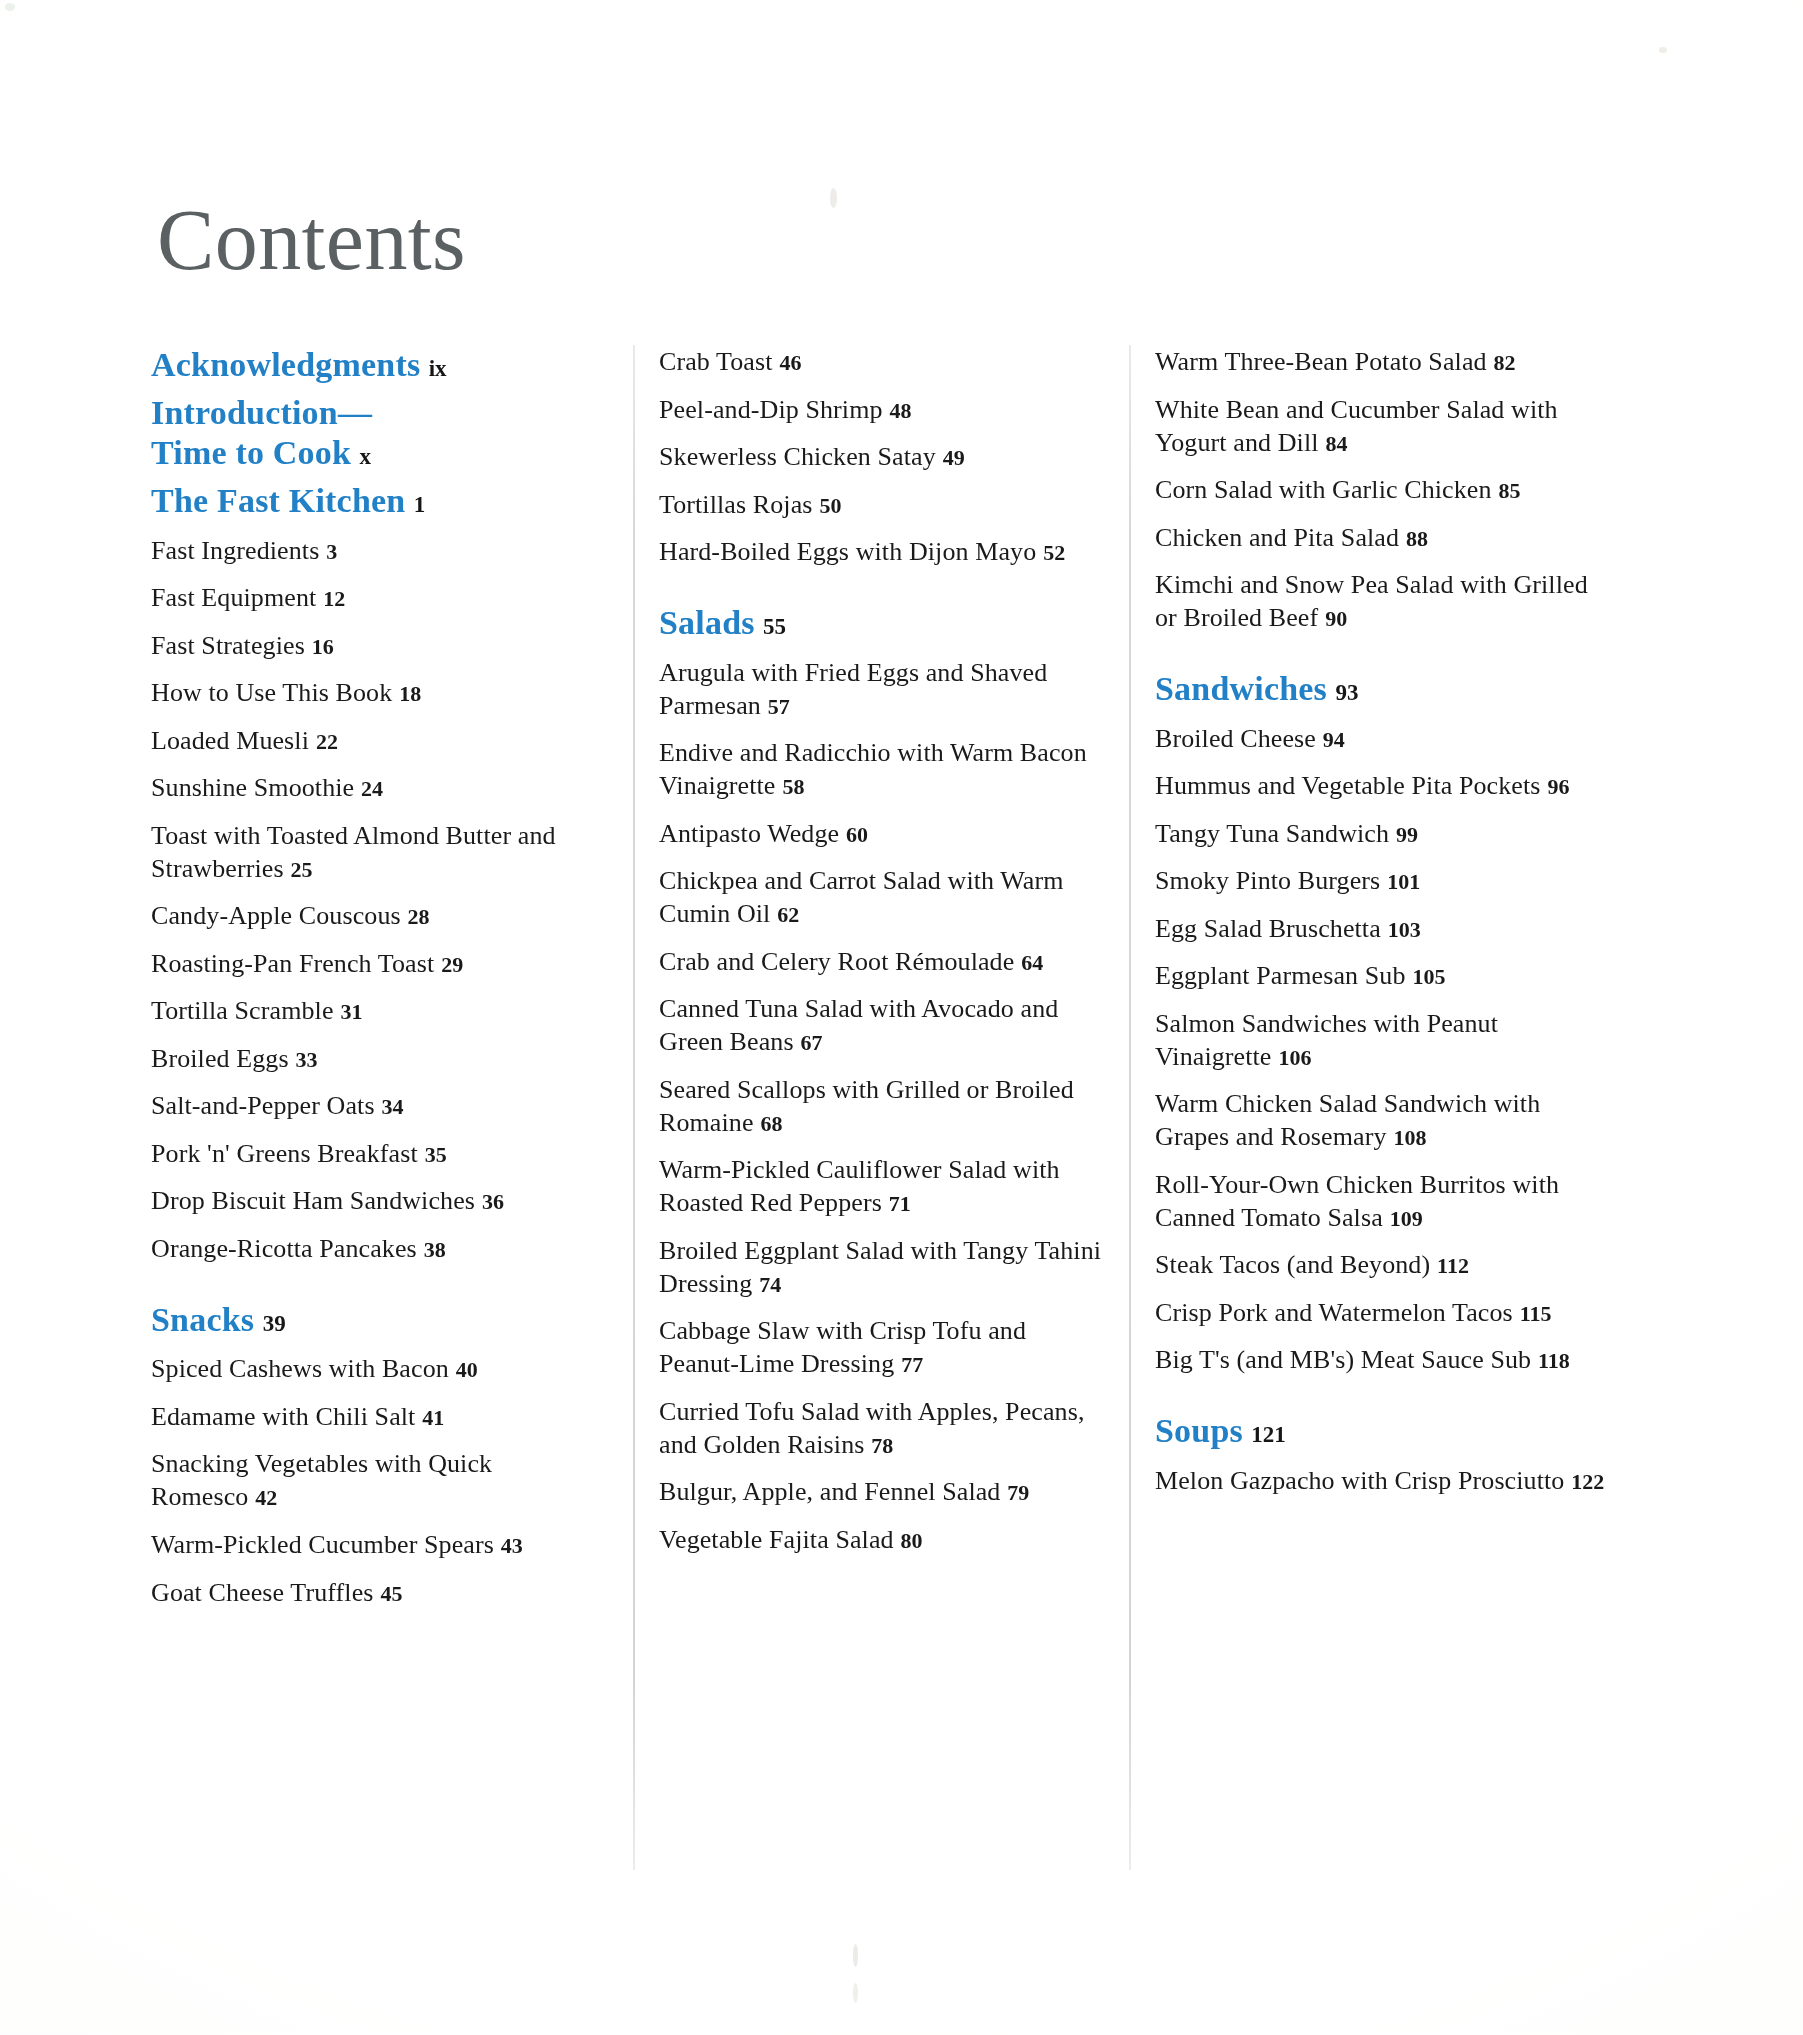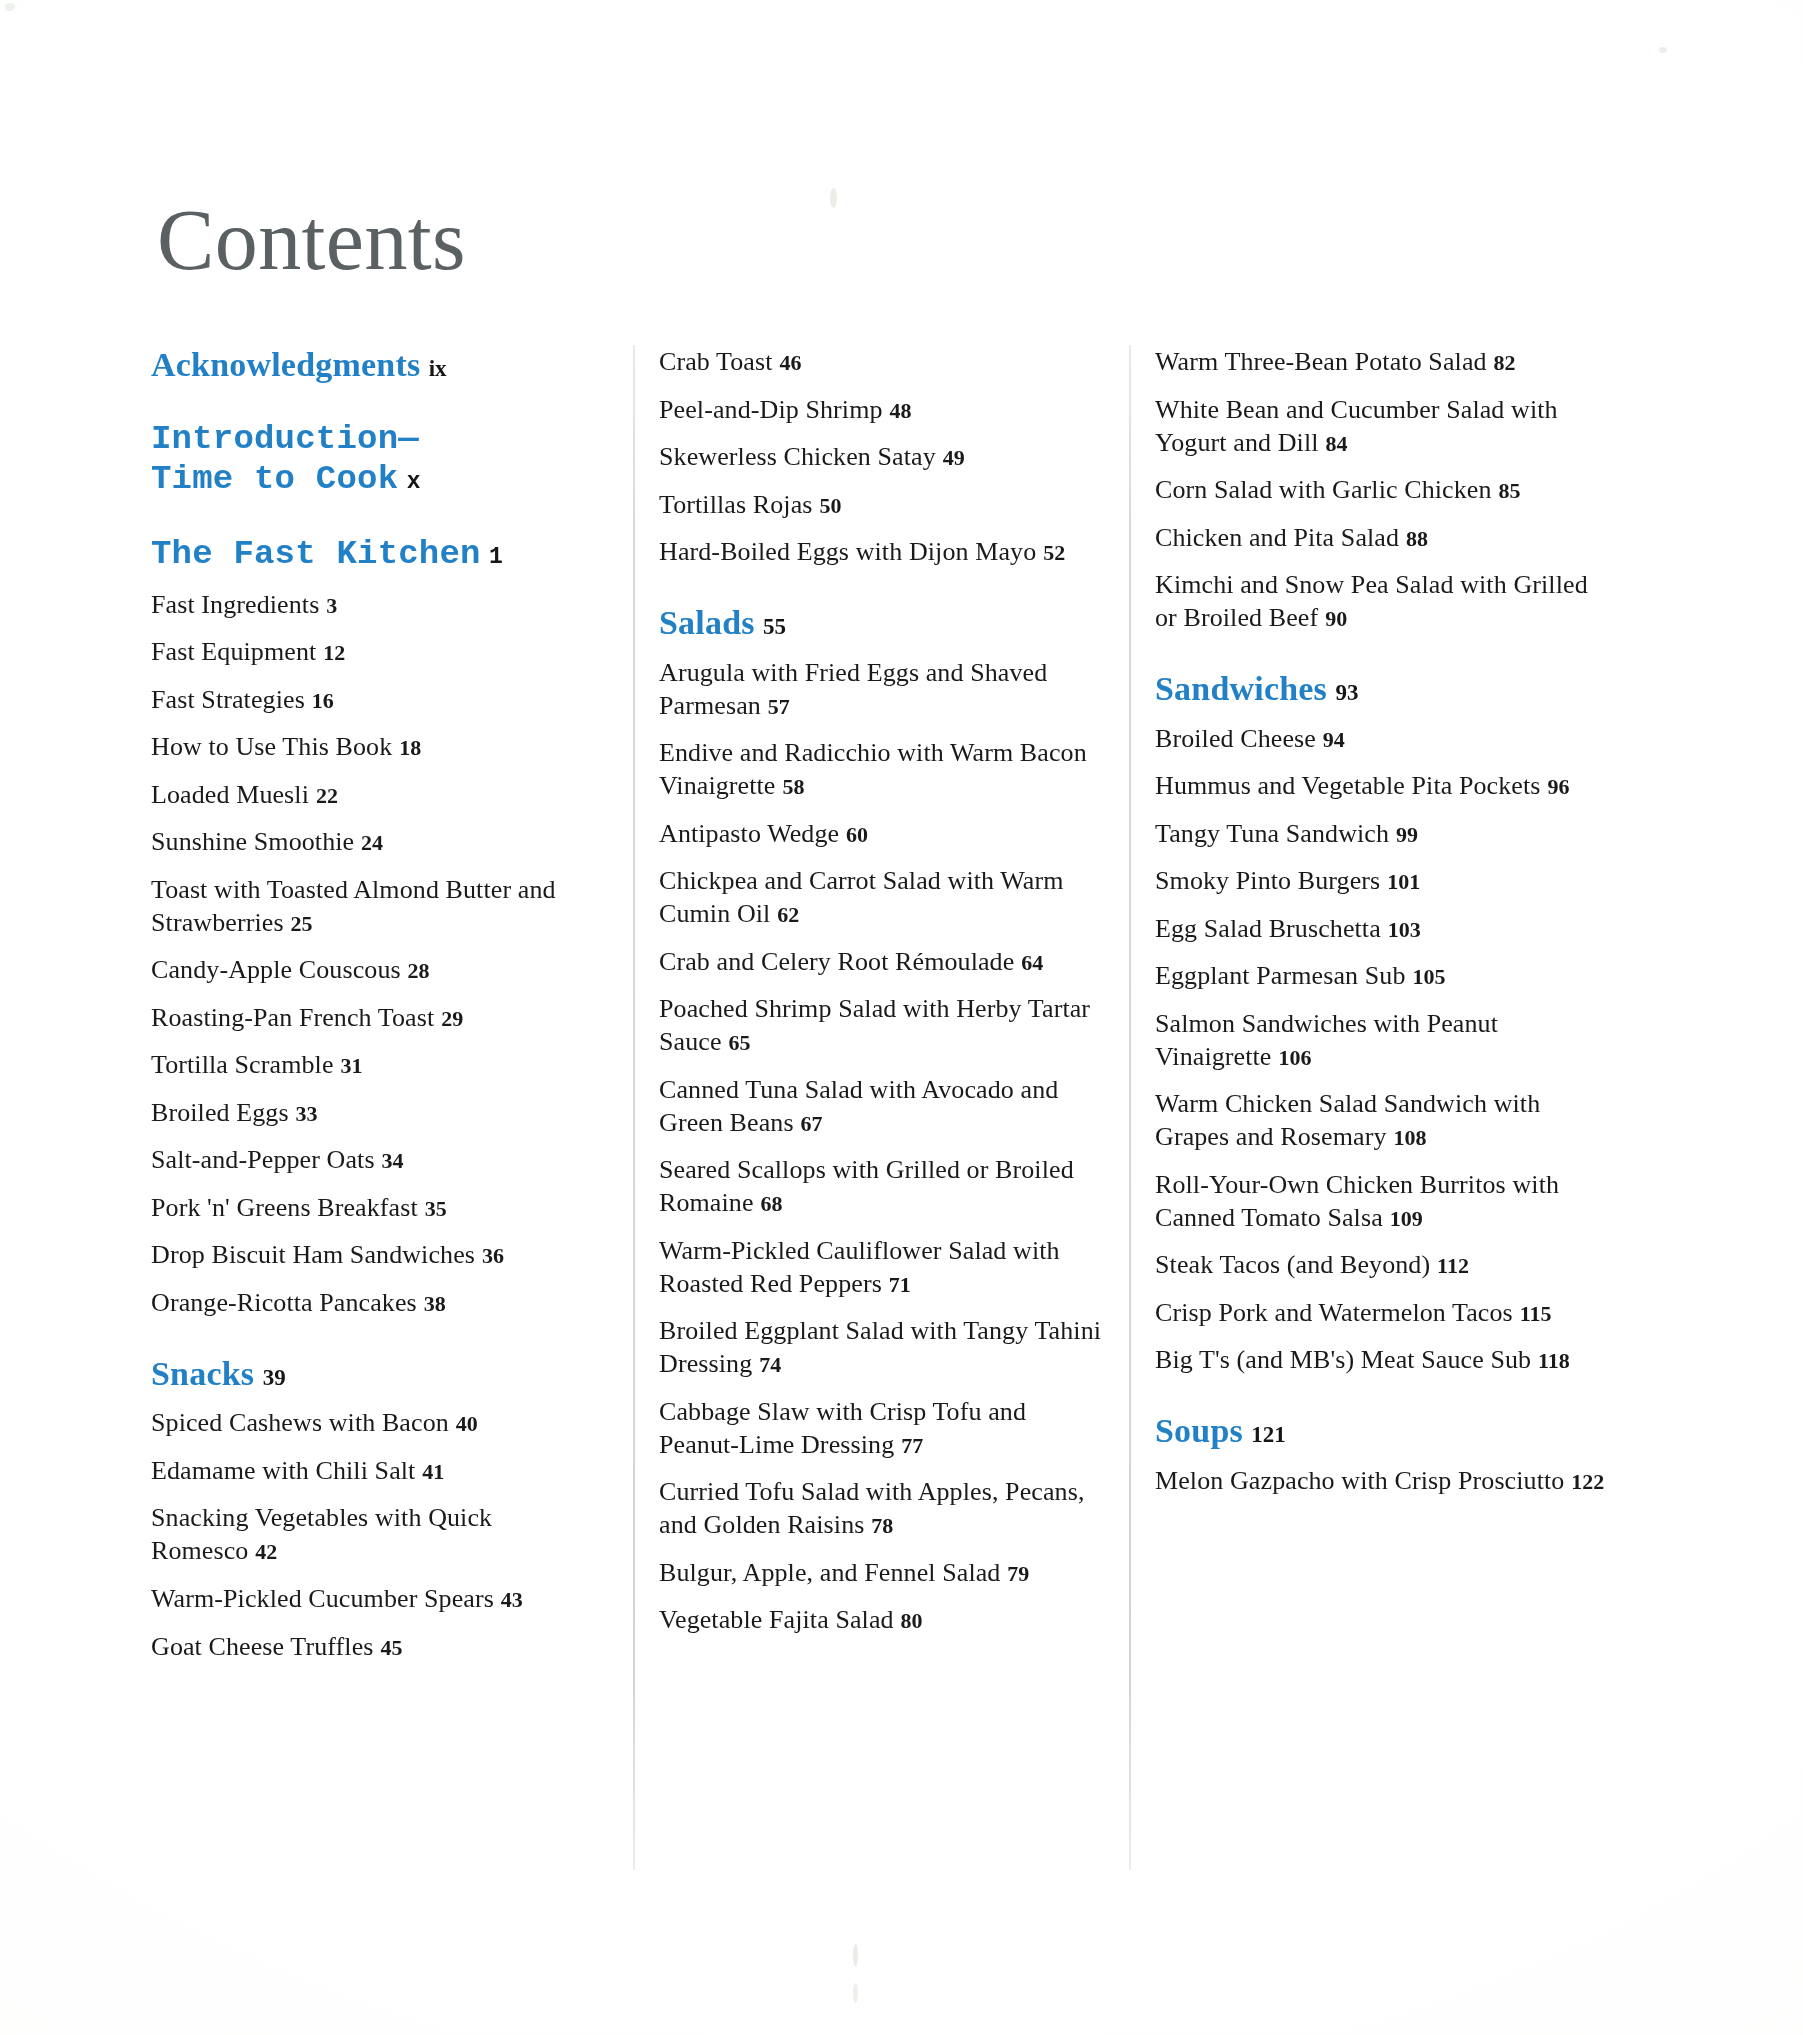--- a/index.html
+++ b/index.html
@@ -82,21 +82,21 @@
   }
   .section-head .pg {
     color: #161616;
     font-size: 23px;
     font-weight: 700;
     margin-left: 8.4px;
     letter-spacing: 0;
   }
   
   .gap-head { margin-top: 35px; }
-  .gap-head-sm { margin-top: 36px; font-family: Liberation Mono, monospace; }
+  .gap-head-sm { margin-top: 9px; }
 
   .entry {
     color: #1a1a1a;
     font-size: 26px;
     line-height: 1.27;
     margin: 0 0 14.5px 0;
     font-weight: 400;
     letter-spacing: 0.1px;
   }
   .entry .pg {
@@ -155,21 +155,20 @@
         <p class="entry"><span>Peel-and-Dip Shrimp</span><span class="pg">48</span></p>
         <p class="entry"><span>Skewerless Chicken Satay</span><span class="pg">49</span></p>
         <p class="entry"><span>Tortillas Rojas</span><span class="pg">50</span></p>
         <p class="entry"><span>Hard-Boiled Eggs with Dijon Mayo</span><span class="pg">52</span></p>
         <h2 class="section-head gap-head"><span>Salads</span><span class="pg">55</span></h2>
         <p class="entry first"><span>Arugula with Fried Eggs and Shaved Parmesan</span><span class="pg">57</span></p>
         <p class="entry"><span>Endive and Radicchio with Warm Bacon Vinaigrette</span><span class="pg">58</span></p>
         <p class="entry"><span>Antipasto Wedge</span><span class="pg">60</span></p>
         <p class="entry"><span>Chickpea and Carrot Salad with Warm Cumin Oil</span><span class="pg">62</span></p>
         <p class="entry"><span>Crab and Celery Root Rémoulade</span><span class="pg">64</span></p>
-        <p class="entry"><span>Poached Shrimp Salad with Herby Tartar Sauce</span><span class="pg">65</span></p>
         <p class="entry"><span>Canned Tuna Salad with Avocado and Green Beans</span><span class="pg">67</span></p>
         <p class="entry"><span>Seared Scallops with Grilled or Broiled Romaine</span><span class="pg">68</span></p>
         <p class="entry"><span>Warm-Pickled Cauliflower Salad with Roasted Red Peppers</span><span class="pg">71</span></p>
         <p class="entry"><span>Broiled Eggplant Salad with Tangy Tahini Dressing</span><span class="pg">74</span></p>
         <p class="entry"><span>Cabbage Slaw with Crisp Tofu and Peanut-Lime Dressing</span><span class="pg">77</span></p>
         <p class="entry"><span>Curried Tofu Salad with Apples, Pecans, and Golden Raisins</span><span class="pg">78</span></p>
         <p class="entry"><span>Bulgur, Apple, and Fennel Salad</span><span class="pg">79</span></p>
         <p class="entry"><span>Vegetable Fajita Salad</span><span class="pg">80</span></p>
       </div>
     <div class="col col-3">

